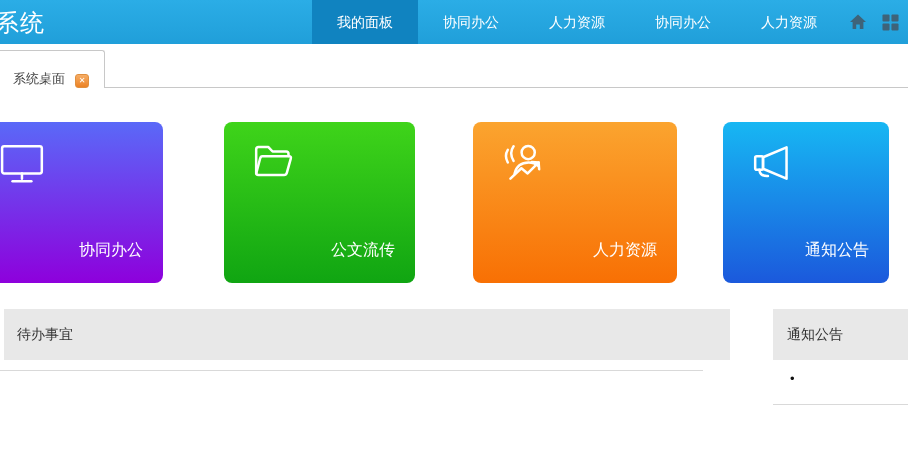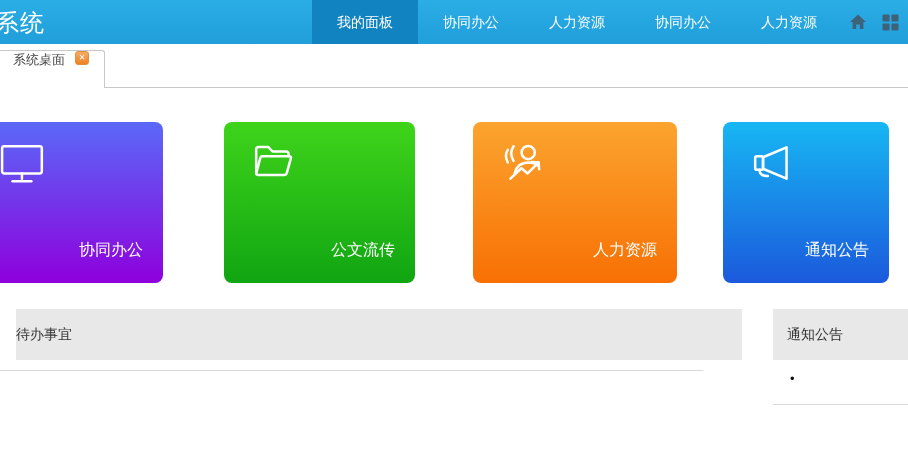--- a/index.html
+++ b/index.html
@@ -16,39 +16,39 @@
   .nav-item { line-height:44px; padding:0 25px; color:#fff; font-size:14px; font-weight:normal;
     white-space:nowrap; cursor:pointer; }
   .nav-item.active { background:#1083c0; }
   .icon-btn { width:32px; display:flex; align-items:center; justify-content:center; cursor:pointer; }
 
   
   .tabbar { position:absolute; left:0; top:44px; width:908px; height:44px; background:#fff; }
   .tabbar-line { position:absolute; left:105px; right:0; bottom:0; height:1px; background:#c8c8c8; }
   .tab { position:absolute; left:0; top:6px; width:105px; height:38px; background:#fff;
     border-top:1px solid #c8c8c8; border-right:1px solid #c8c8c8;
-    border-top-right-radius:3px; display:flex; align-items:flex-start; padding-left:13px; cursor:pointer; }
+    border-top-right-radius:3px; display:flex; align-items:flex-end; padding-left:13px; cursor:pointer; }
   .tab-label { font-size:13px; color:#444; }
   .tab-close { width:14px; height:14px; margin-left:10px; border-radius:3px;
     background:linear-gradient(180deg,#f6ad66,#ec8224); border:1px solid #e08f3e;
     color:#fff; font-size:8px; font-weight:bold; line-height:12px; text-align:center; cursor:pointer; }
 
   
   .tile { position:absolute; top:122px; height:161px; border-radius:8px; cursor:pointer; }
   .tile-1 { left:-28px; width:191px; }
   .tile-2 { left:224px; width:191px; }
   .tile-3 { left:473px; width:204px; }
   .tile-4 { left:723px; width:166px; }
   .tile-icon { position:absolute; left:28px; top:18px; }
   .tile-label { position:absolute; right:20px; bottom:22px; color:#fff; font-size:16px; white-space:nowrap; }
 
   
   .panel-header { position:absolute; height:51px; background:#e8e8e8; color:#333;
     font-size:14px; line-height:51px; }
-  .todo-header { left:16px; top:309px; width:726px; }
+  .todo-header { left:4px; top:309px; width:726px; padding-left:13px; }
   .notice-header { left:773px; top:309px; width:135px; padding-left:14px; }
   .panel-line { position:absolute; height:1px; background:#d9d9d9; }
   .todo-line { left:0; top:370px; width:703px; }
   .notice-line { left:773px; top:404px; width:135px; }
   .notice-item { position:absolute; left:773px; top:368px; width:135px; height:20px;
     display:flex; align-items:center; overflow:hidden; white-space:nowrap;
     font-size:13px; color:#333; cursor:pointer; }
   .notice-bullet { margin-left:17px; margin-right:8px; font-size:13px; color:#111; }
 </style>
 </head>

